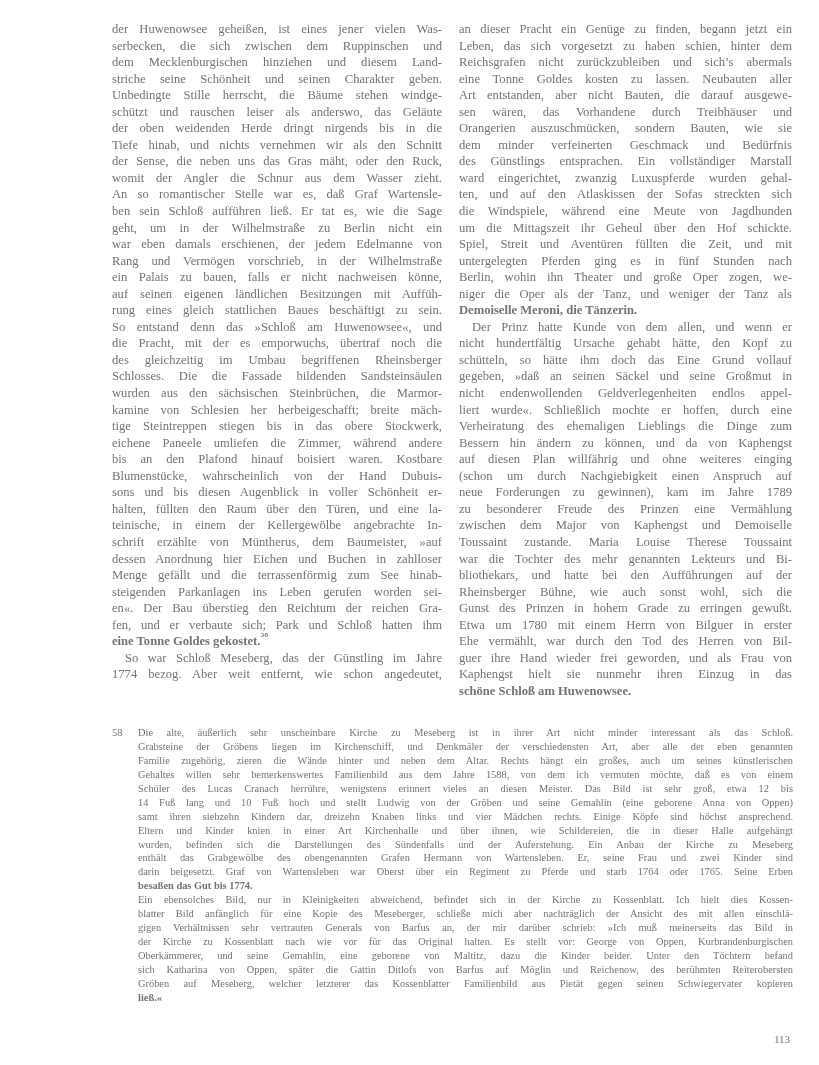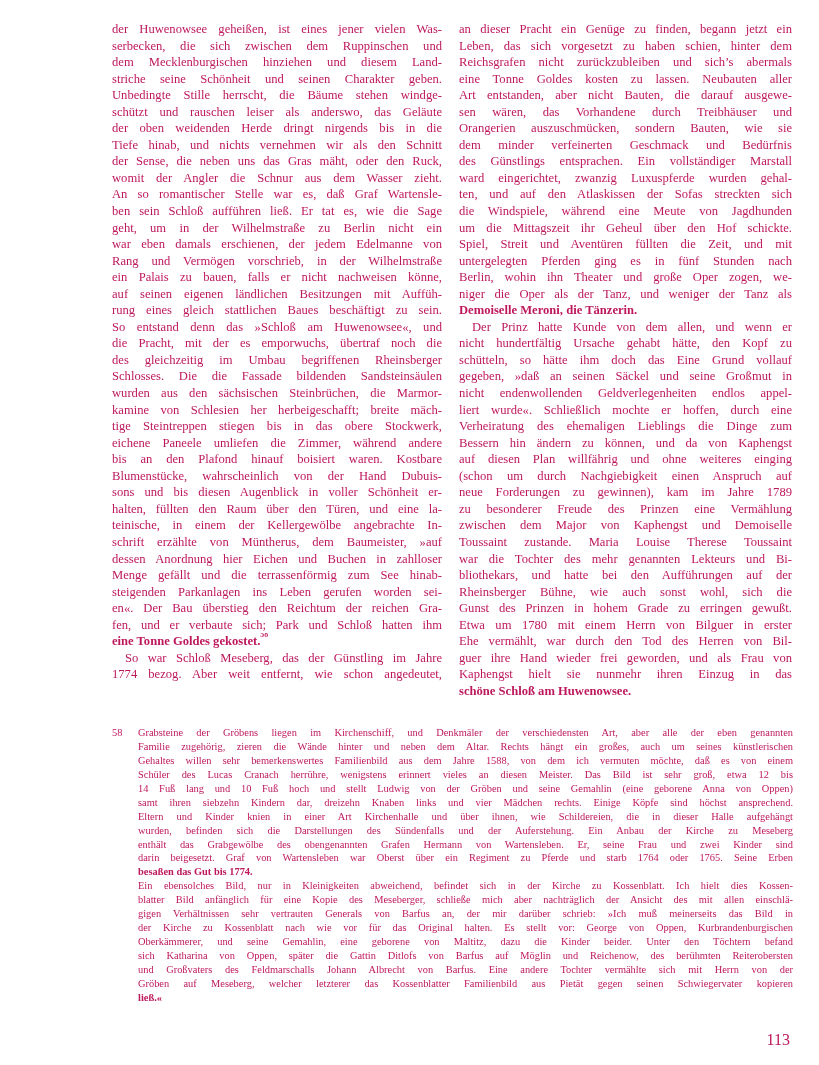--- a/index.html
+++ b/index.html
@@ -3,21 +3,21 @@
 <meta charset="utf-8">
 <title>Document</title>
 <style>
   html,body { margin:0; padding:0; background:#e8e8e8; }
   .page {
     position:relative;
     width:819px; height:1065px;
     margin:0 auto;
     background:#ffffff;
     font-family:"Liberation Serif","DejaVu Serif",serif;
-    color:#be185d;
+    color:#737373;
     overflow:hidden;
   }
   .col { position:absolute; top:21px; }
   .col-left  { left:112px; width:330px; }
   .col-right { left:459px; width:333px; }
   .tline {
     font-size:12.6px;
     line-height:16.55px;
     height:16.55px;
     overflow:hidden;
@@ -40,21 +40,21 @@
   }
   .fn-text { margin-left:26px; }
   .fn-text .tline {
     font-size:10.4px;
     line-height:13.95px;
     height:13.95px;
   }
   .pageno {
     position:absolute;
     top:1033px; right:29px;
-    font-size:16px; line-height:13px;
+    font-size:11px; line-height:13px;
   }
 </style>
 </head>
 <body>
 
 <div class="page">
   <div class="col col-left" id="col-left">
       <div class="tline">der Huwenowsee geheißen, ist eines jener vielen Was-</div>
       <div class="tline">serbecken, die sich zwischen dem Ruppinschen und</div>
       <div class="tline">dem Mecklenburgischen hinziehen und diesem Land-</div>
@@ -135,36 +135,36 @@
       <div class="tline">Gunst des Prinzen in hohem Grade zu erringen gewußt.</div>
       <div class="tline">Etwa um 1780 mit einem Herrn von Bilguer in erster</div>
       <div class="tline">Ehe vermählt, war durch den Tod des Herren von Bil-</div>
       <div class="tline">guer ihre Hand wieder frei geworden, und als Frau von</div>
       <div class="tline">Kaphengst hielt sie nunmehr ihren Einzug in das</div>
       <div class="tline endline">schöne Schloß am Huwenowsee.</div>
     </div>
   <div class="footnote">
     <span class="fn-num">58</span>
     <div class="fn-text" id="fn-text">
+        <div class="tline">Die alte, äußerlich sehr unscheinbare Kirche zu Meseberg ist in ihrer Art nicht minder interessant als das Schloß.</div>
         <div class="tline">Grabsteine der Gröbens liegen im Kirchenschiff, und Denkmäler der verschiedensten Art, aber alle der eben genannten</div>
         <div class="tline">Familie zugehörig, zieren die Wände hinter und neben dem Altar. Rechts hängt ein großes, auch um seines künstlerischen</div>
         <div class="tline">Gehaltes willen sehr bemerkenswertes Familienbild aus dem Jahre 1588, von dem ich vermuten möchte, daß es von einem</div>
         <div class="tline">Schüler des Lucas Cranach herrühre, wenigstens erinnert vieles an diesen Meister. Das Bild ist sehr groß, etwa 12 bis</div>
         <div class="tline">14 Fuß lang und 10 Fuß hoch und stellt Ludwig von der Gröben und seine Gemahlin (eine geborene Anna von Oppen)</div>
         <div class="tline">samt ihren siebzehn Kindern dar, dreizehn Knaben links und vier Mädchen rechts. Einige Köpfe sind höchst ansprechend.</div>
         <div class="tline">Eltern und Kinder knien in einer Art Kirchenhalle und über ihnen, wie Schildereien, die in dieser Halle aufgehängt</div>
         <div class="tline">wurden, befinden sich die Darstellungen des Sündenfalls und der Auferstehung. Ein Anbau der Kirche zu Meseberg</div>
         <div class="tline">enthält das Grabgewölbe des obengenannten Grafen Hermann von Wartensleben. Er, seine Frau und zwei Kinder sind</div>
         <div class="tline">darin beigesetzt. Graf von Wartensleben war Oberst über ein Regiment zu Pferde und starb 1764 oder 1765. Seine Erben</div>
         <div class="tline endline">besaßen das Gut bis 1774.</div>
         <div class="tline">Ein ebensolches Bild, nur in Kleinigkeiten abweichend, befindet sich in der Kirche zu Kossenblatt. Ich hielt dies Kossen-</div>
         <div class="tline">blatter Bild anfänglich für eine Kopie des Meseberger, schließe mich aber nachträglich der Ansicht des mit allen einschlä-</div>
         <div class="tline">gigen Verhältnissen sehr vertrauten Generals von Barfus an, der mir darüber schrieb: »Ich muß meinerseits das Bild in</div>
         <div class="tline">der Kirche zu Kossenblatt nach wie vor für das Original halten. Es stellt vor: George von Oppen, Kurbrandenburgischen</div>
         <div class="tline">Oberkämmerer, und seine Gemahlin, eine geborene von Maltitz, dazu die Kinder beider. Unter den Töchtern befand</div>
         <div class="tline">sich Katharina von Oppen, später die Gattin Ditlofs von Barfus auf Möglin und Reichenow, des berühmten Reiterobersten</div>
-        <div class="tline">und Großvaters des Feldmarschalls Johann Albrecht von Barfus. Eine andere Tochter vermählte sich mit Herrn von der</div>
         <div class="tline">Gröben auf Meseberg, welcher letzterer das Kossenblatter Familienbild aus Pietät gegen seinen Schwiegervater kopieren</div>
         <div class="tline endline">ließ.«</div>
       </div>
   </div>
   <div class="pageno">113</div>
 </div>
 
 </body></html>

